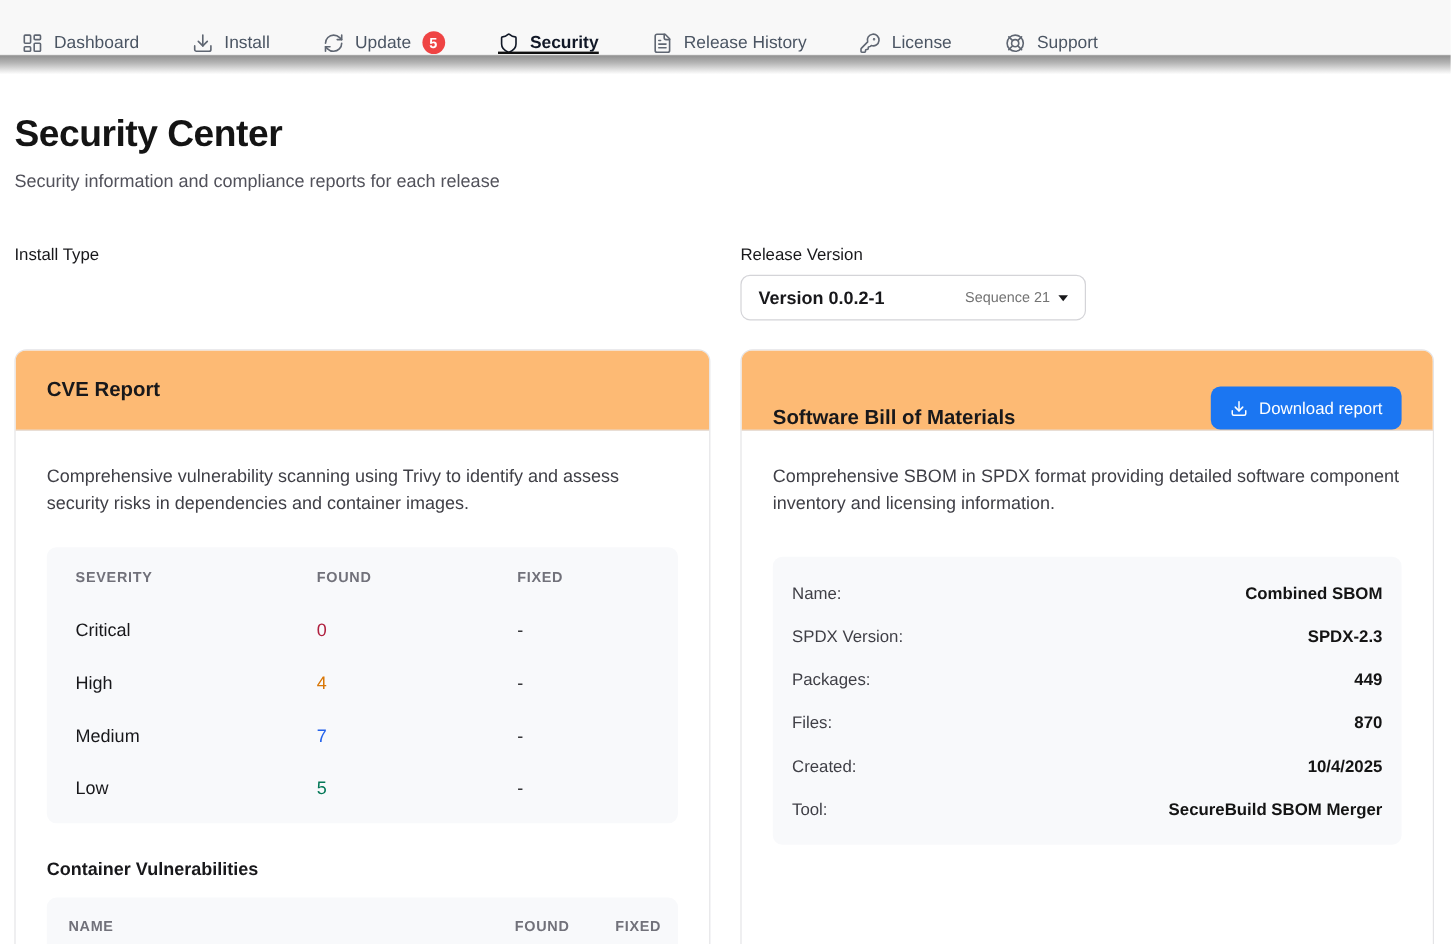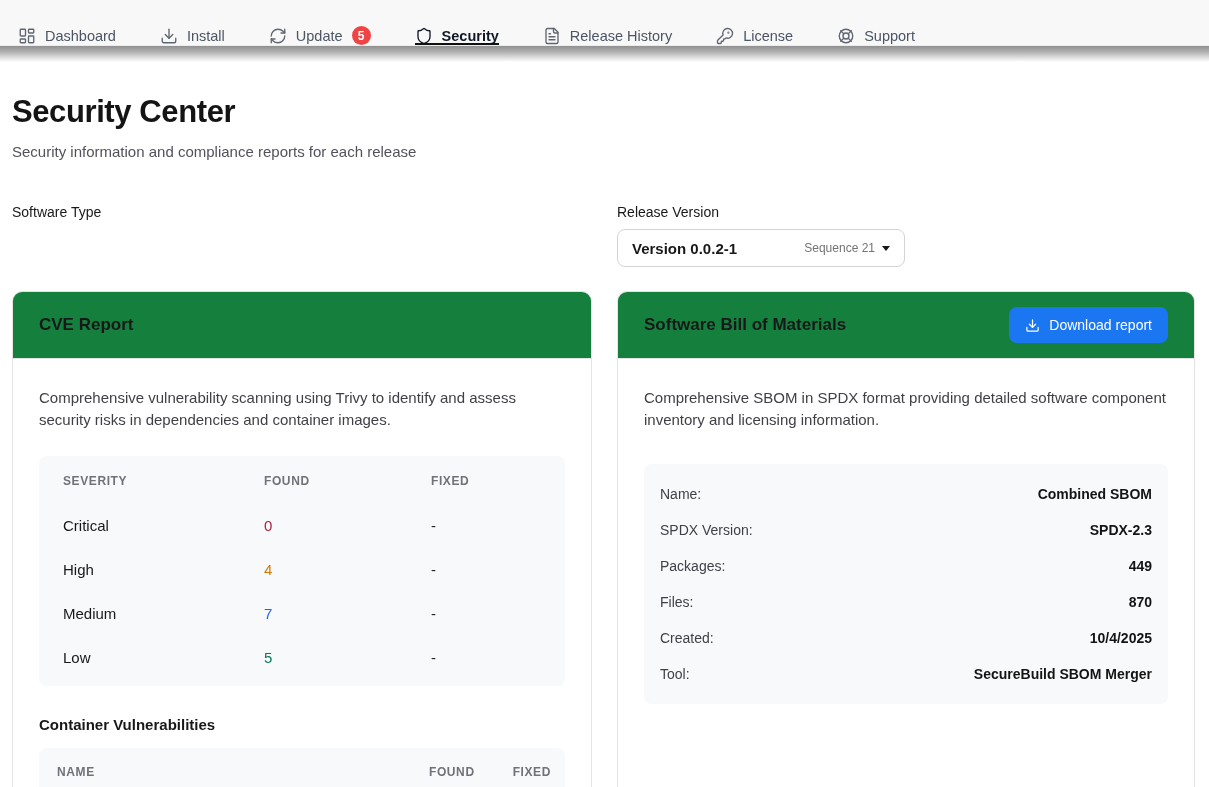--- a/index.html
+++ b/index.html
@@ -37,24 +37,24 @@
   .select-release { width:288px; }
   .select-value { font-size:15px; font-weight:700; }
   .select-right { margin-left:auto; display:flex; align-items:center; gap:7px; }
   .select-secondary { font-size:12px; color:#737373;margin-left:48px; }
   .caret { width:0; height:0; border-left:4.5px solid transparent;
     border-right:4.5px solid transparent; border-top:5.5px solid #18181b; }
 
   
   .cards { display:grid; grid-template-columns:580px 578px; column-gap:25px; margin-top:24px; }
   .card { border:1px solid #e4e4e7; border-radius:10px; overflow:hidden; height:640px; background:#fff; }
-  .card-header { height:67px; background:#15803d; border-bottom:1px solid #e4e4e7;
+  .card-header { height:67px; background:#fdba74; border-bottom:1px solid #e4e4e7;
     display:flex; align-items:center; padding:0 26px; }
   .card-title { font-size:17px; font-weight:600; color:#18181b; }
-  .card-header.split { justify-content:space-between; }
+  .card-header.split { justify-content:space-between;align-items:flex-end; }
   .card-body { padding:28px 26px; }
   .desc { font-size:15px; line-height:1.45; color:#3f3f46; }
 
   .btn-primary { background:var(--accent,#1b76f2); color:#fff; border:none; border-radius:8px;
     padding:0 16px; height:36px; font-size:14px; font-weight:500; font-family:inherit;
     display:flex; align-items:center; gap:9px; cursor:pointer; }
   .btn-primary svg { width:15px; height:15px; stroke:#fff; fill:none;
     stroke-width:2; stroke-linecap:round; stroke-linejoin:round; }
 
   
@@ -148,21 +148,21 @@
   </div>
 </nav>
 <div class="nav-shadow"></div>
 
 <main class="main">
   <h1>Security Center</h1>
   <p class="subtitle">Security information and compliance reports for each release</p>
 
   <div class="filters">
     <div>
-      <div class="field-label">Software Type</div>
+      <div class="field-label">Install Type</div>
     </div>
     <div>
       <div class="field-label">Release Version</div>
       <div class="select select-release">
         <span class="select-value">Version 0.0.2-1</span>
         <span class="select-right">
           <span class="select-secondary">Sequence 21</span>
           <span class="caret"></span>
         </span>
       </div>

